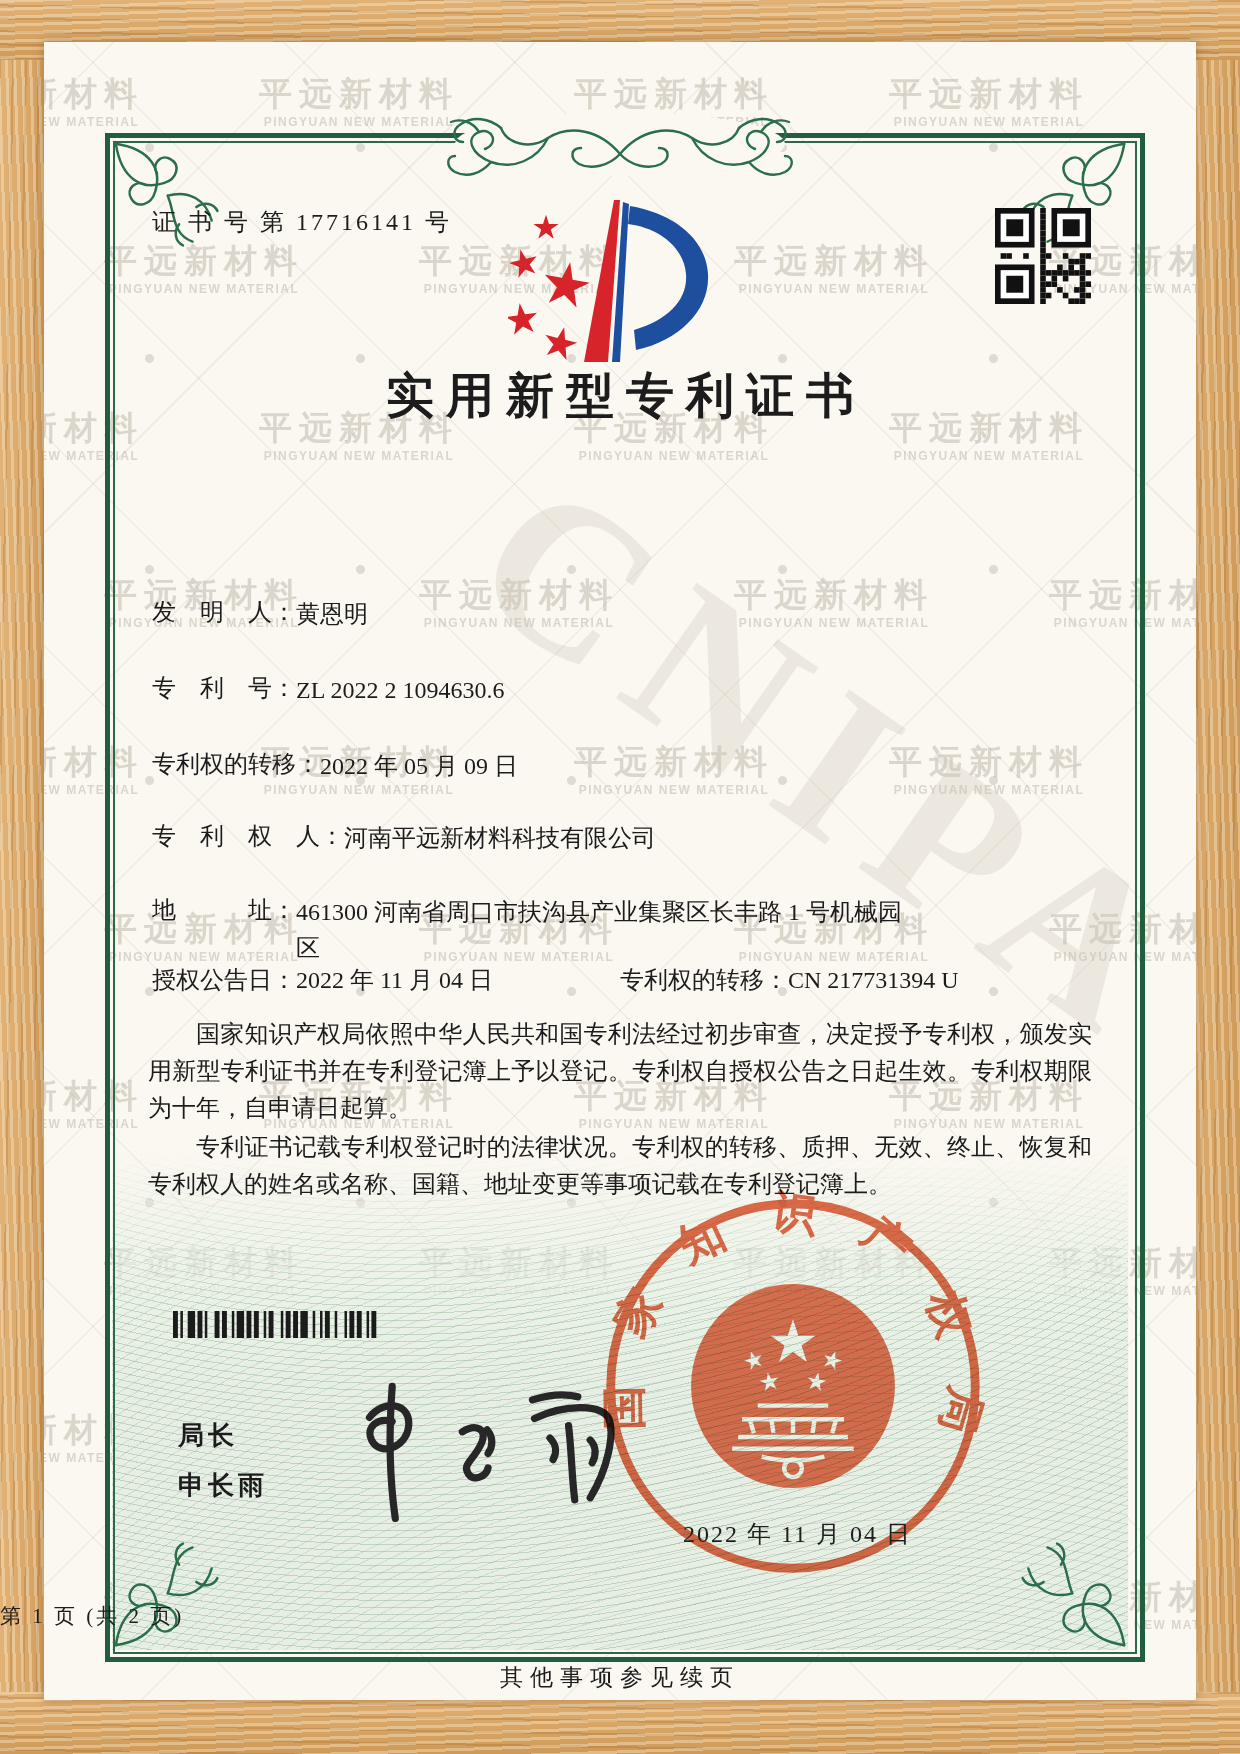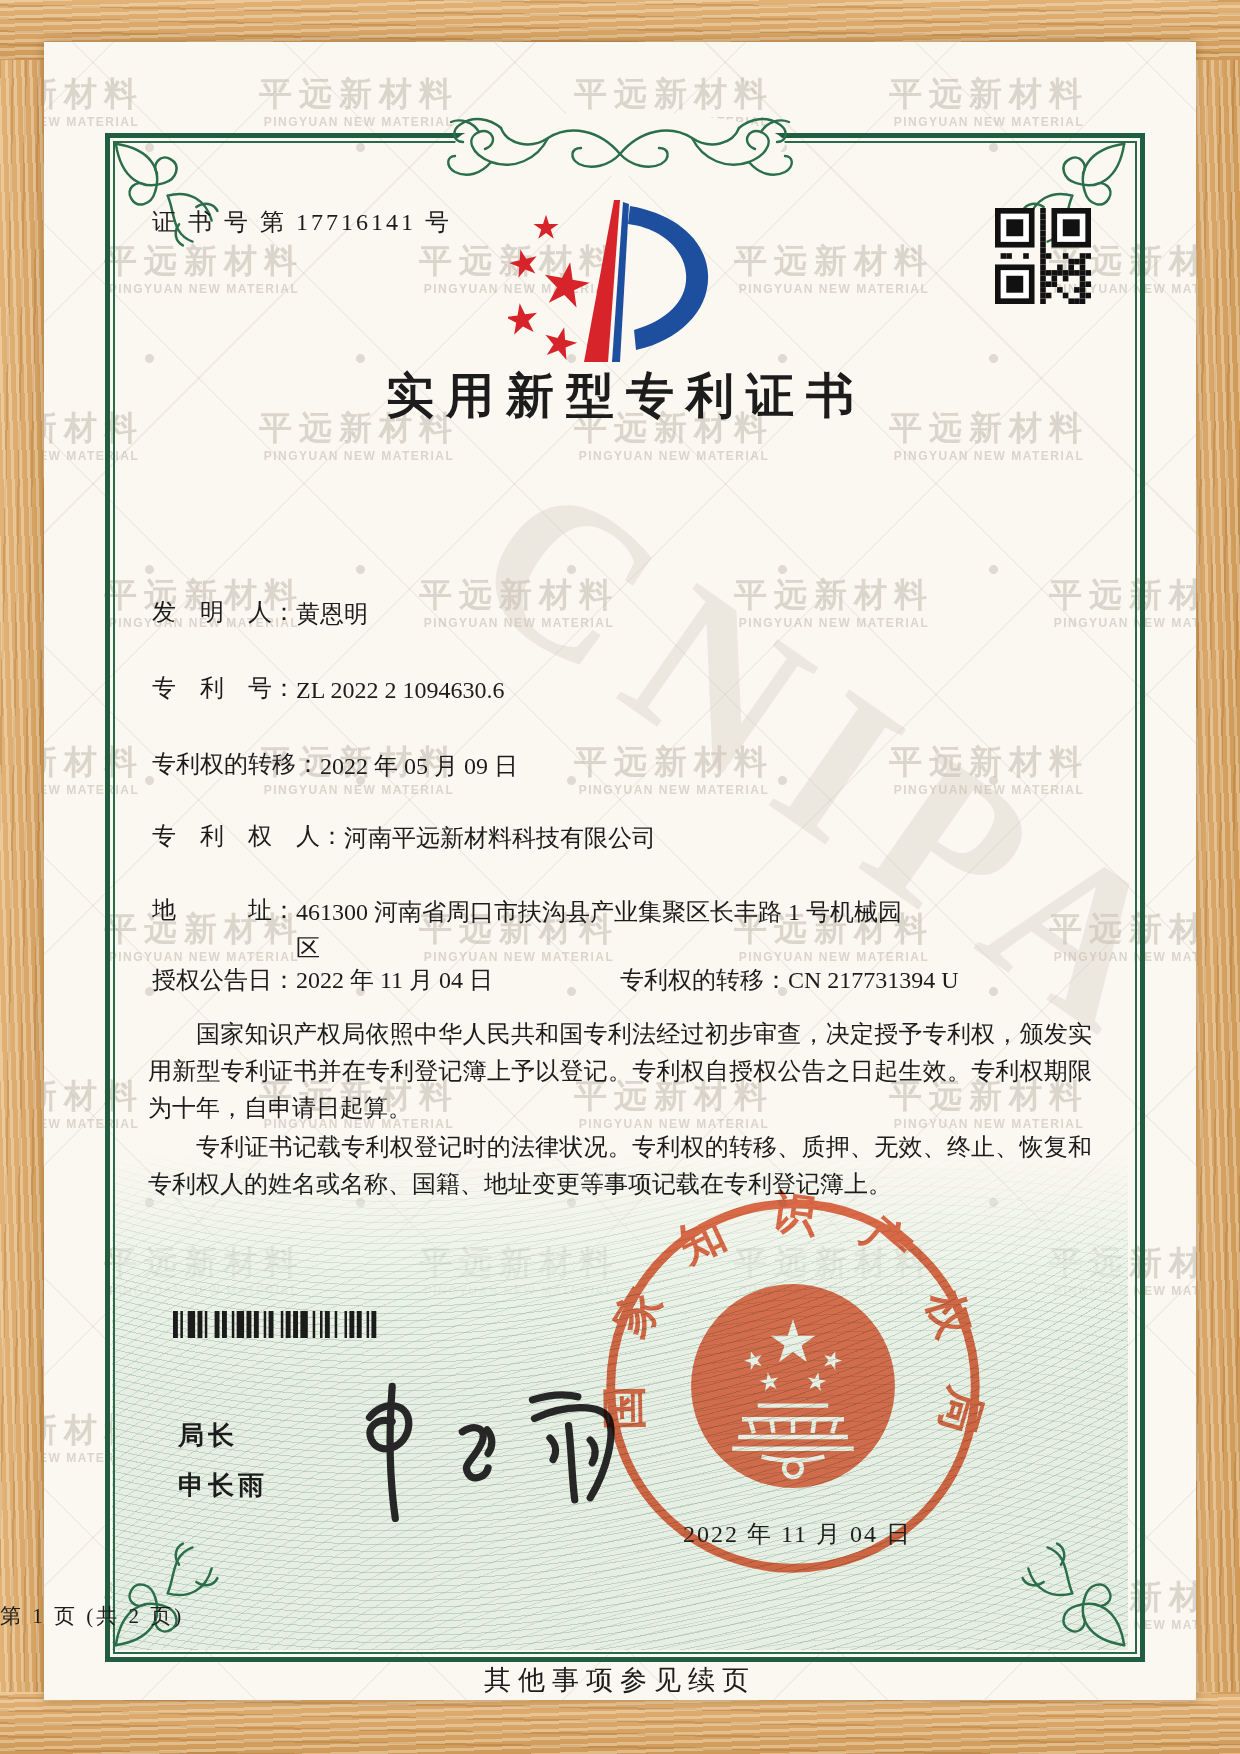--- a/index.html
+++ b/index.html
@@ -67,21 +67,21 @@
   .signer{position:absolute;left:178px;font-size:26px;font-weight:600;
      font-family:"Liberation Sans","DejaVu Sans",sans-serif;letter-spacing:4px;}
   .signature{position:absolute;left:330px;top:1372px;width:310px;height:165px;}
   .seal{position:absolute;left:597px;top:1190px;width:392px;height:392px;
      mix-blend-mode:multiply;opacity:.92;}
   .seal-date{position:absolute;left:645px;top:1518px;width:305px;text-align:center;
      font-size:24px;letter-spacing:2px;color:#1e1e1e;}
   .page-footer{position:absolute;left:0;right:0;top:1602px;text-align:left;
      font-size:21px;letter-spacing:3px;}
   .cont-note{position:absolute;left:0;right:0;top:1662px;text-align:center;
-     font-size:27px;letter-spacing:7px;}
+     font-size:23px;letter-spacing:7px;}
 </style>
 </head>
 <body>
 
 <div id="page">
 
   <div class="wood v l"></div>
   <div class="wood v r"></div>
   <div class="wood h t"></div>
   <div class="wood h b"></div>

